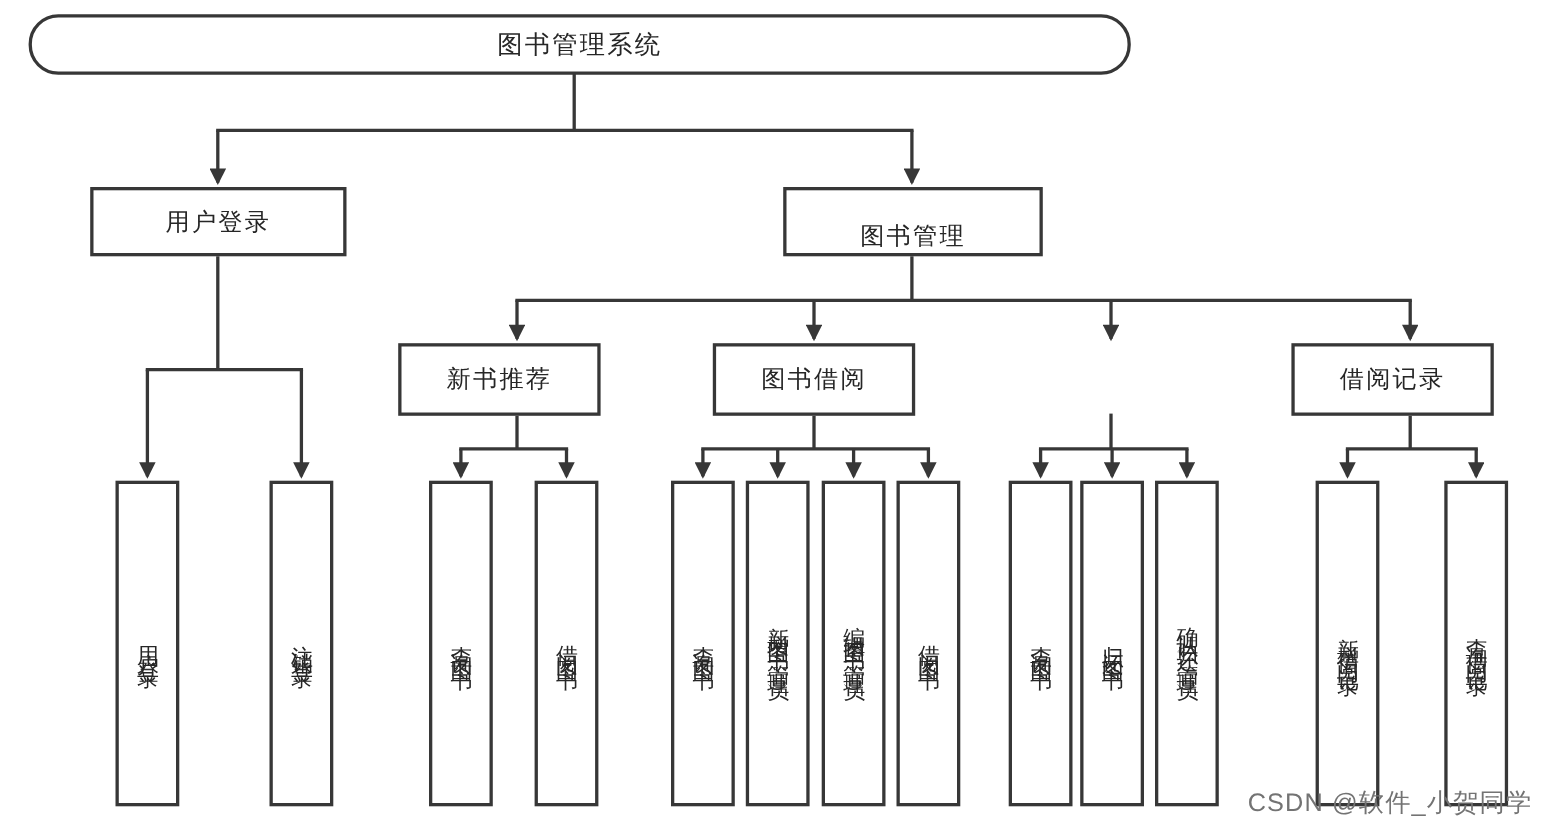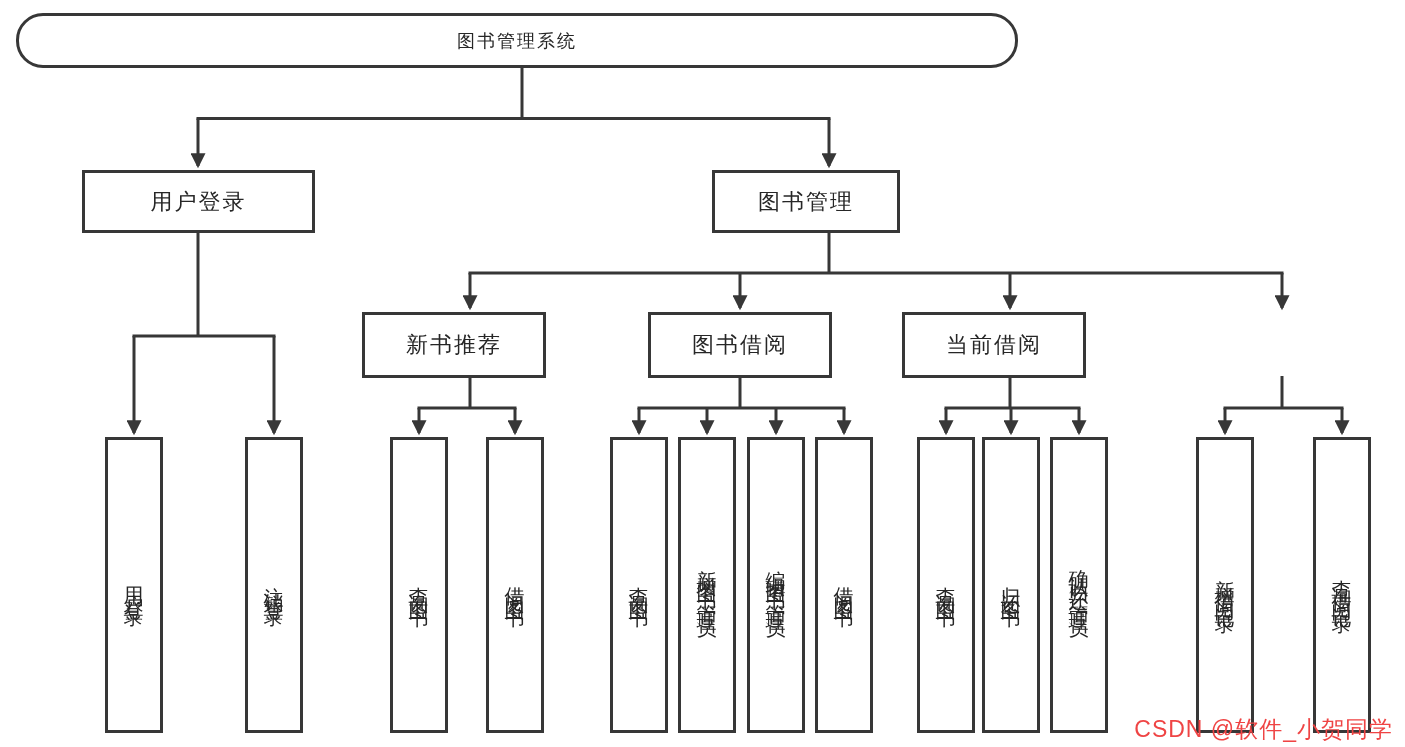--- a/index.html
+++ b/index.html
@@ -33,22 +33,22 @@
     align-items: center;
     justify-content: center;
     z-index: 2;
   }
   .hnode {
     font-size: 22px;
     letter-spacing: 2px;
     white-space: nowrap;
   }
   .root-node {
-    left: 16px; top: 13px; width: 1002px; height: 55px;
-    font-size: 18px;
+    left: 26px; top: 13px; width: 1002px; height: 55px;
+    font-size: 23px;
     border-radius: 27px;
   }
   .vnode {
     top: 437px;
     width: 58px;
     height: 296px;
   }
   .vnode .vtext {
     writing-mode: vertical-rl;
     text-orientation: mixed;
@@ -57,21 +57,21 @@
     letter-spacing: 7px;
     white-space: nowrap;
   }
   .lvl2 { top: 170px; height: 63px; }
   .lvl3 { top: 312px; height: 66px; width: 184px; }
   #watermark {
     position: absolute;
     top: 714px;
     right: 12px;
     z-index: 3;
-    color: #ef4444;
+    color: #737373;
     font-size: 23px;
     letter-spacing: 1px;
     white-space: nowrap;
   }
 </style>
 </head>
 <body>
 
 <div id="stage">
 
@@ -125,32 +125,32 @@
     </g>
   </svg>
 
   <div class="node hnode root-node">
     <span>图书管理系统</span>
   </div>
 
   <div class="node hnode lvl2" style="left:82px; width:233px;">
     <span>用户登录</span>
   </div>
-  <div class="node hnode lvl2" style="left:712px; width:188px;">
+  <div class="node hnode lvl2" style="left:712px; width:236px;align-items:flex-end;">
     <span>图书管理</span>
   </div>
 
   <div class="node hnode lvl3" style="left:362px;">
     <span>新书推荐</span>
   </div>
   <div class="node hnode lvl3" style="left:648px;">
     <span>图书借阅</span>
   </div>
-  <div class="node hnode lvl3" style="left:902px;">
-    <span>当前借阅</span>
+  <div class="node hnode lvl3" style="left:1174px;">
+    <span>借阅记录</span>
   </div>
 
   <div class="node vnode" style="left:105px;">
     <span class="vtext">用户登录</span>
   </div>
   <div class="node vnode" style="left:245px;">
     <span class="vtext">注销登录</span>
   </div>
 
   <div class="node vnode" style="left:390px;">

